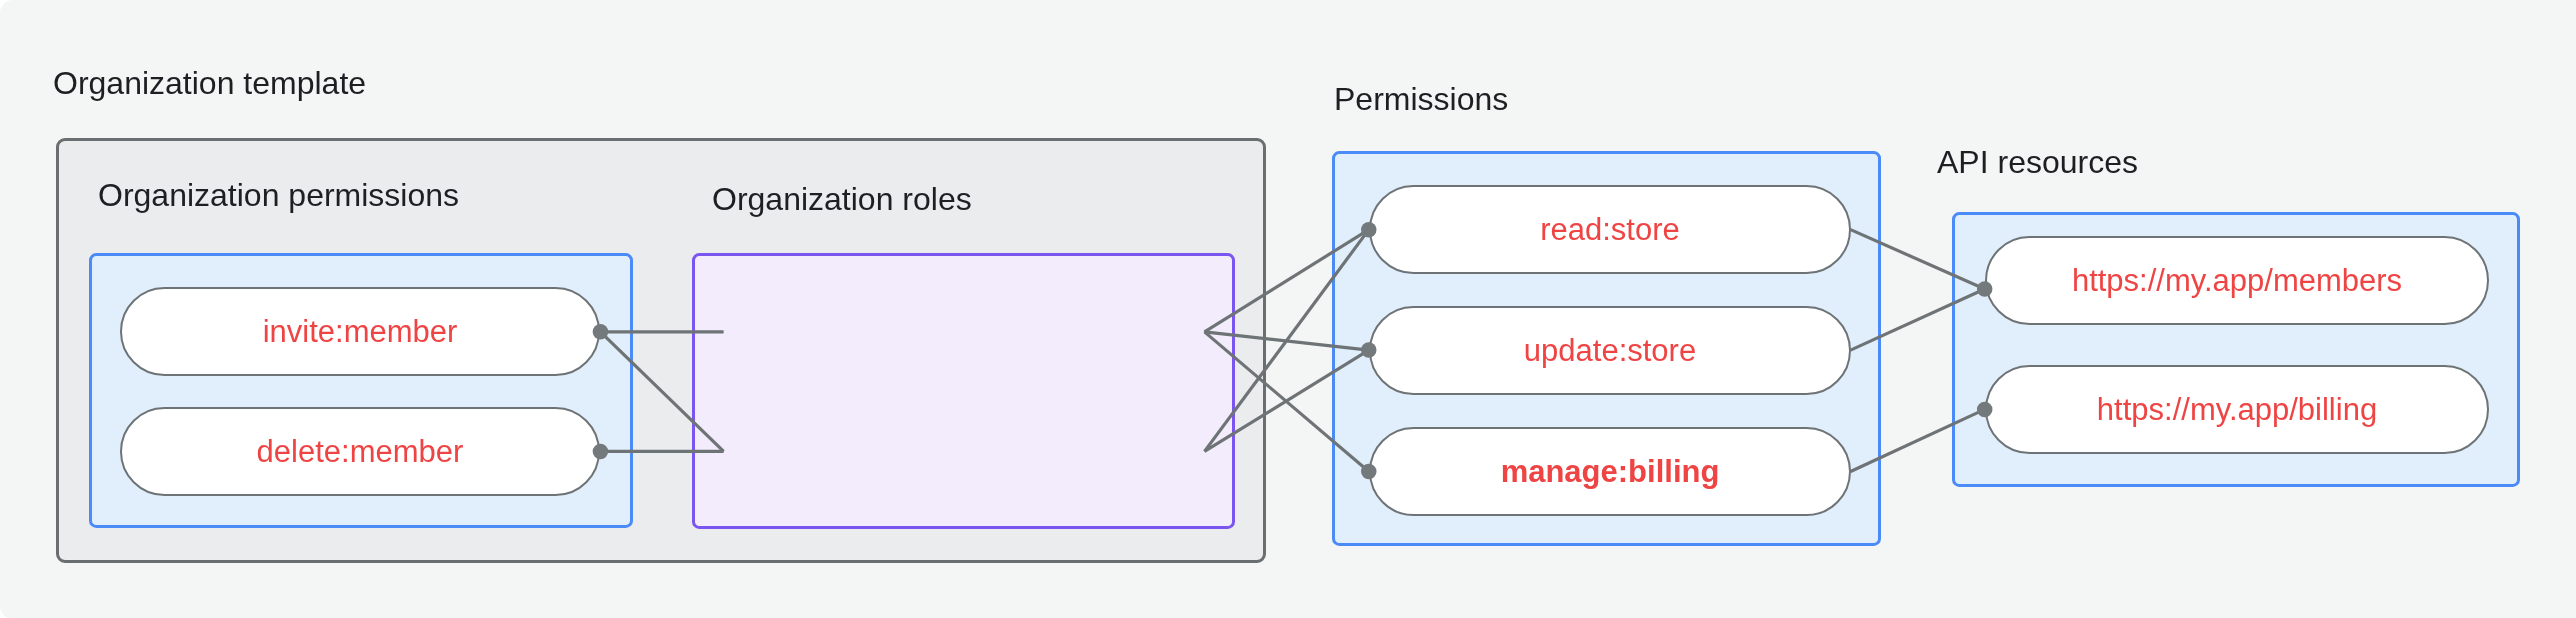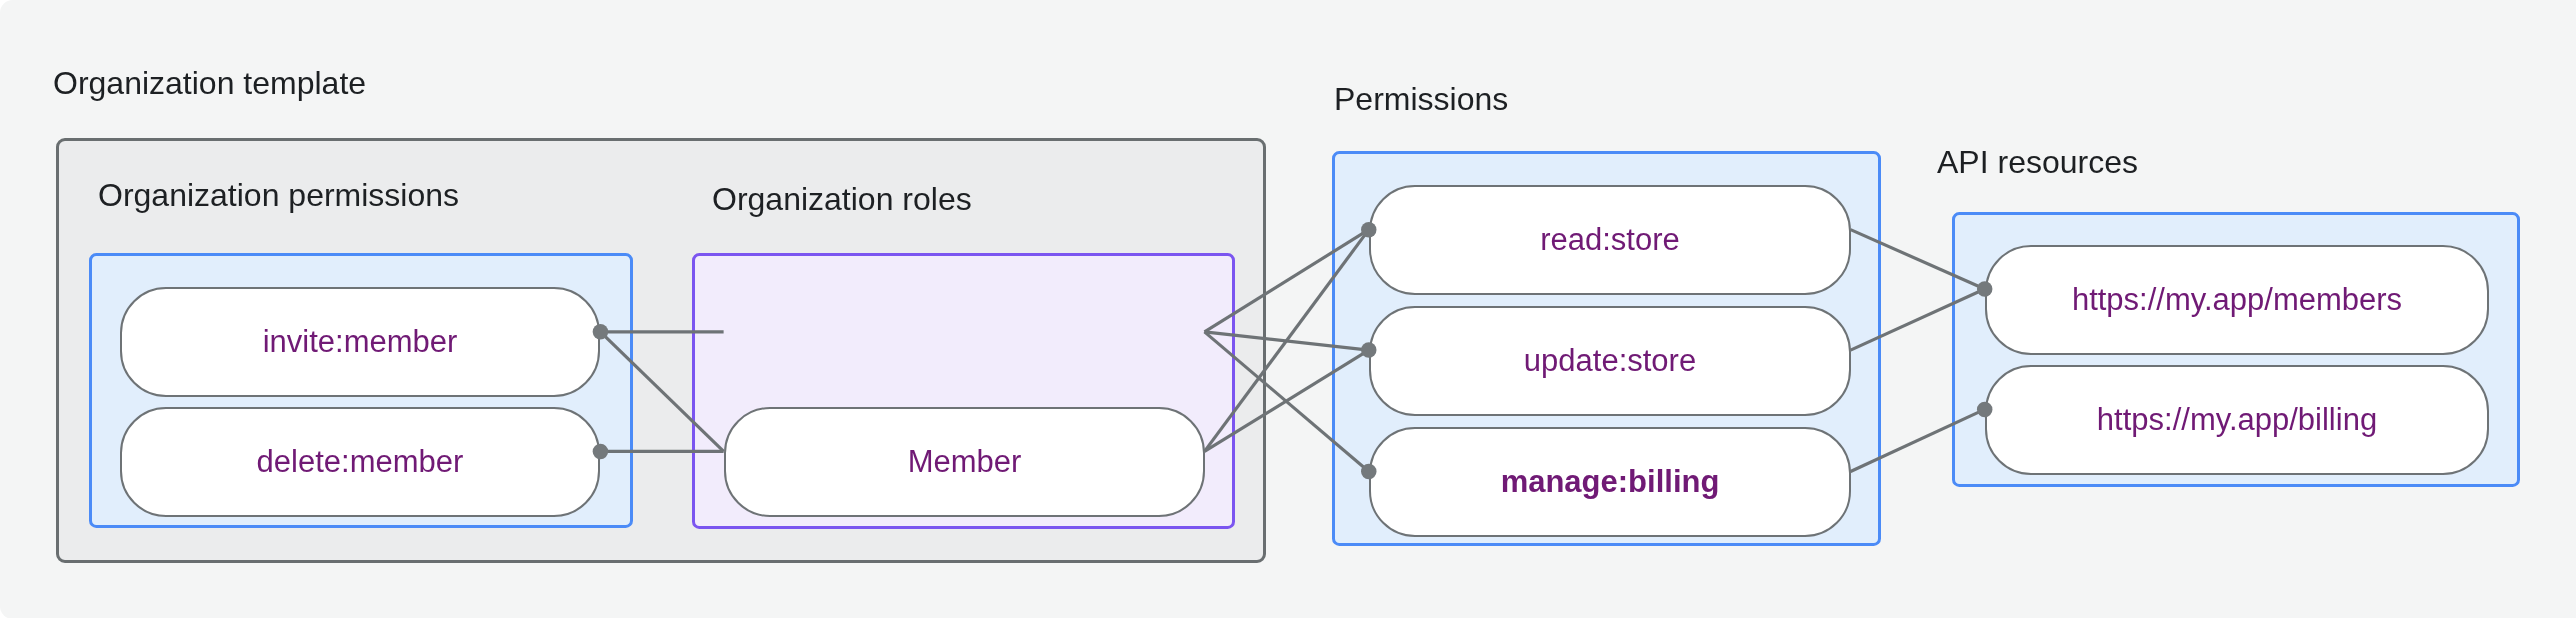--- a/index.html
+++ b/index.html
@@ -39,29 +39,29 @@
     border-radius: 7.3px;
   }
   .box.purple {
     background: #f2ecfc;
     border: 3.7px solid #7b55f0;
     border-radius: 7.3px;
   }
   .pill {
     position: absolute;
     box-sizing: border-box;
-    height: 110px;
+    height: 89px;
     background: #ffffff;
     border: 2.7px solid #6e7376;
     border-radius: 46px;
     display: flex;
     align-items: center;
     justify-content: center;
     font-size: 31px;
-    color: #701a75;
+    color: #ef4444;
     white-space: nowrap;
   }
   
   #h-template  { left: 53px;   top: 62px;  }
   #h-orgperms  { left: 86px;   top: 174px; margin-left: 12px; }
   #h-orgroles  { left: 692px;  top: 178px; margin-left: 20px; }
   #h-perms     { left: 1334px; top: 78px; text-align: right;  }
   #h-api       { left: 1937px; top: 141px; }
   
   #box-gray    { left: 56px;   top: 138px; width: 1210px; height: 425px; }
@@ -70,21 +70,21 @@
   #box-perms2  { left: 1332px; top: 151px; width: 549px;  height: 395px; }
   #box-api     { left: 1952px; top: 212px; width: 568px;  height: 275px; }
   
   #pill-invite  { left: 120px;  top: 287px; width: 480px; }
   #pill-delete  { left: 120px;  top: 407px; width: 480px; }
   #pill-admin   { left: 724px;  top: 287px; width: 481px; }
   #pill-member  { left: 724px;  top: 407px; width: 481px; }
   #pill-read    { left: 1369px; top: 185px; width: 482px; }
   #pill-update  { left: 1369px; top: 306px; width: 482px; }
   #pill-manage  { left: 1369px; top: 427px; width: 482px; font-weight: bold; }
-  #pill-members { left: 1985px; top: 245px; width: 504px; }
+  #pill-members { left: 1985px; top: 236px; width: 504px; }
   #pill-billing { left: 1985px; top: 365px; width: 504px; }
   
   #edges-svg {
     position: absolute;
     left: 0;
     top: 0;
     width: 2576px;
     height: 619px;
     pointer-events: none;
   }
@@ -101,21 +101,20 @@
   <div class="box blue" id="box-api"></div>
 
   <div class="heading" id="h-template">Organization template</div>
   <div class="heading" id="h-orgperms">Organization permissions</div>
   <div class="heading" id="h-orgroles">Organization roles</div>
   <div class="heading" id="h-perms">Permissions</div>
   <div class="heading" id="h-api">API resources</div>
 
   <div class="pill" id="pill-invite">invite:member</div>
   <div class="pill" id="pill-delete">delete:member</div>
-  <div class="pill" id="pill-member">Member</div>
   <div class="pill" id="pill-read">read:store</div>
   <div class="pill" id="pill-update">update:store</div>
   <div class="pill" id="pill-manage">manage:billing</div>
   <div class="pill" id="pill-members">https://my.app/members</div>
   <div class="pill" id="pill-billing">https://my.app/billing</div>
 
   <svg id="edges-svg" viewBox="0 0 2823 678">
       <line x1="658" y1="363.5" x2="793" y2="363.5" stroke="#6e7376" stroke-width="3.5"></line>
       <line x1="658" y1="363.5" x2="793" y2="494.5" stroke="#6e7376" stroke-width="3.5"></line>
       <line x1="658" y1="494.5" x2="793" y2="494.5" stroke="#6e7376" stroke-width="3.5"></line>

